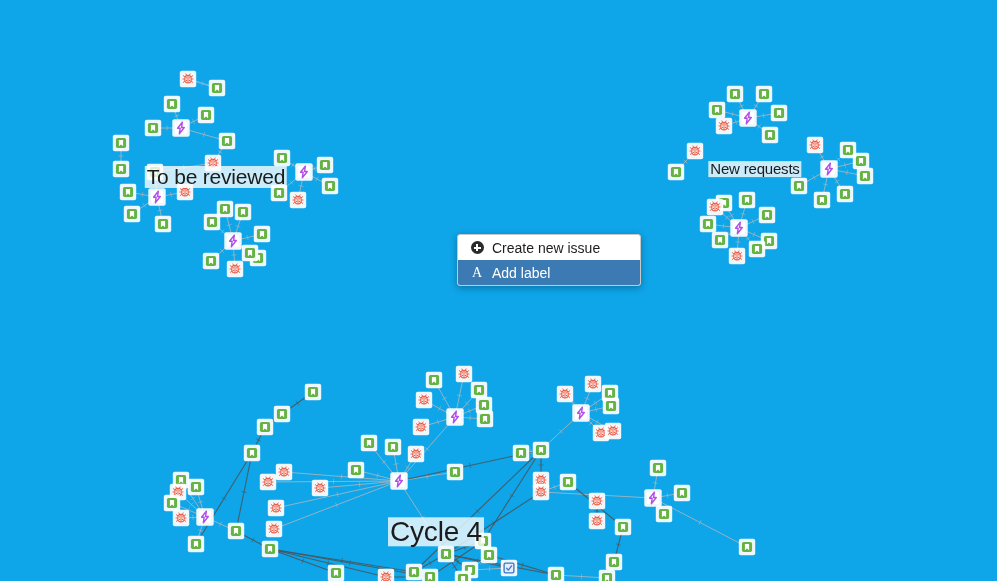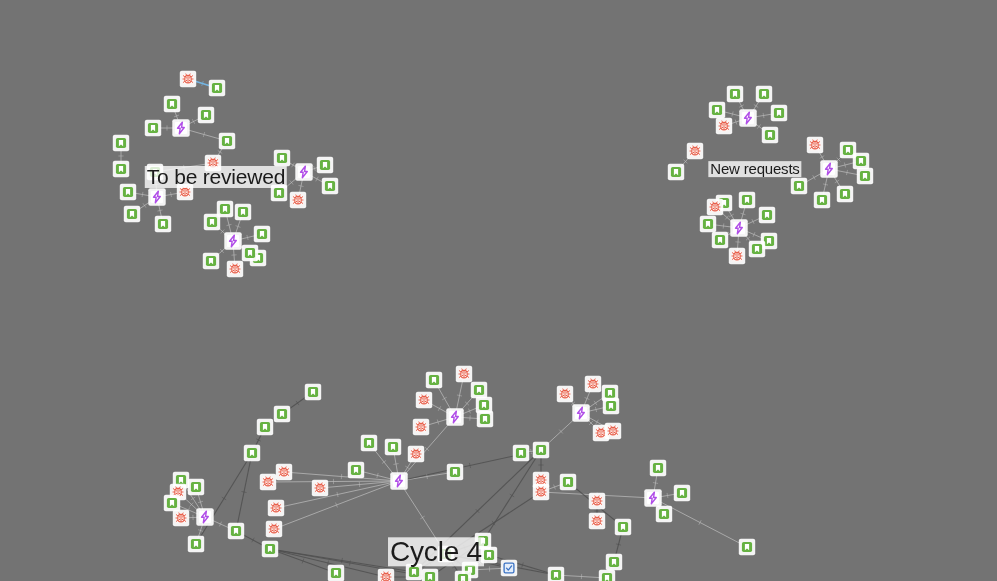--- a/index.html
+++ b/index.html
@@ -6,21 +6,21 @@
   html, body {
     margin: 0; padding: 0;
     width: 997px; height: 581px;
     overflow: hidden;
     background: #f4f5f6;
     font-family: "Liberation Sans", sans-serif;
   }
   #app {
     position: relative;
     width: 997px; height: 581px;
-    background: #737373;
+    background: #0ea5e9;
     overflow: hidden;
   }
   #graph-canvas {
     position: absolute;
     left: 0; top: 0;
     width: 997px; height: 581px;
     display: block;
   }
 
   
@@ -624,17 +624,31 @@
         <rect x="547.8" y="566.8" width="16.4" height="16.4" rx="2" fill="#ffffff" fill-opacity="0.92"></rect>
         <use href="#sym-story" x="549" y="568" width="14" height="14"></use>
         <rect x="598.8" y="569.8" width="16.4" height="16.4" rx="2" fill="#ffffff" fill-opacity="0.92"></rect>
         <use href="#sym-story" x="600" y="571" width="14" height="14"></use>
       </g>
   </svg>
 
   <div id="label-layer">
       <div class="cluster-label" style="left: 216px; top: 177px; font-size: 21px; color: rgb(27, 27, 27);">To be reviewed</div>
       <div class="cluster-label" style="left: 755px; top: 169px; font-size: 15px; color: rgb(27, 27, 27);">New requests</div>
-      <div class="cluster-label" style="left: 436px; top: 532px; font-size: 28px; color: rgb(27, 27, 27); margin-top: 20px;">Cycle 4</div>
+      <div class="cluster-label" style="left: 436px; top: 532px; font-size: 28px; color: rgb(27, 27, 27);">Cycle 4</div>
     </div>
 
+  <div id="context-menu" style="left: 457px; top: 234px; width: 182px;">
+      <div class="menu-item">
+        <span class="menu-item-icon">
+          <span class="icon-plus-circle"></span>
+        </span>
+        <span class="menu-label">Create new issue</span>
+      </div>
+      <div class="menu-item is-highlighted">
+        <span class="menu-item-icon">
+          <span class="icon-letter-a">A</span>
+        </span>
+        <span class="menu-label">Add label</span>
+      </div>
+    </div>
 
 </div>
 
 </body></html>

